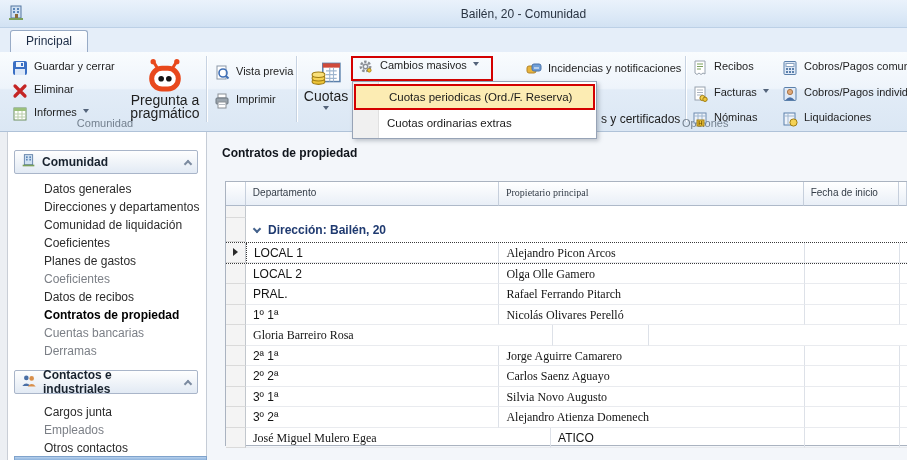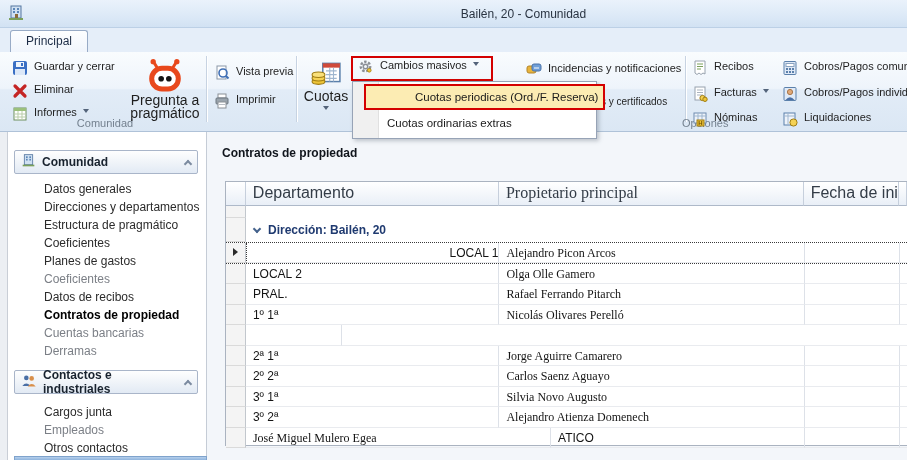--- a/index.html
+++ b/index.html
@@ -40,21 +40,21 @@
   
   .red-box { border:2px solid #d40000; }
 
   
   .menu { left:352px; top:81px; width:245px; height:58px; background:#ffffff;
     border:1px solid #97a3b6; box-shadow:2px 2px 4px rgba(90,100,115,.35); z-index:20; }
   .menu-gutter { left:0; top:0; bottom:0; width:26px; background:#f0f0f0; border-right:1px solid #e0e0e0; }
   .menu-item { position:absolute; left:0; width:243px; height:41px; font-size:11.5px;
     color:#1a1a1a; line-height:25px; padding-left:34px; white-space:nowrap; }
   .menu-item.hl { left:1px; top:2px; width:241px; height:26px; background:#fcecb3;
-    border:2px solid #d40000; line-height:22px; padding-left:49px;margin-left:10px; }
+    border:2px solid #d40000; line-height:22px; padding-left:33px; }
   .menu-item.plain { top:29px; }
 
   
   .content-bg { left:0; top:132px; width:907px; height:328px; background:#f3f6fa; }
   .left-rail { left:0; top:132px; width:8px; height:328px; background:#eceff3; border-right:1px solid #c9ced6; }
   .sidebar { left:8px; top:132px; width:199px; height:328px; background:#ffffff; border-right:1px solid #c5ccd6; }
 
   .side-header { position:absolute; left:6px; width:184px; height:24px;
     background:linear-gradient(#fefefe,#e2eaf4); border:1px solid #a9b5c9; border-radius:2px;
     display:flex; align-items:center; gap:6px; padding:0 6px; font-weight:bold; font-size:12px; color:#18222e; }
@@ -74,34 +74,34 @@
   .grid { left:225px; top:181px; width:682px; height:265px; background:#fff;
     border:1px solid #aab3c0; border-right:none; }
   .grow { display:flex; width:100%; }
   .cell { border-right:1px solid #dde1e8; border-bottom:1px solid #e9ebef; padding-left:7px;
     white-space:nowrap; overflow:hidden; font-size:12px; color:#141414; }
   .c-ind { width:20px; padding:0; background:#f4f4f4; border-right:1px solid #c2c7cd;
     border-bottom:1px solid #dadada; display:flex; align-items:center; justify-content:center; }
   .c-dep { width:255px; } .c-prop { width:307px;font-family:Liberation Serif, serif; } .c-fecha { width:96px; } .c-extra { flex:1; border-right:none; }
   .thead { height:24px; }
   .thead .cell { background:linear-gradient(#ffffff,#e9eff7); border-right:1px solid #c6cfdc;
-    border-bottom:1px solid #aeb9c9; color:#333c47; line-height:22px; font-size:16px; }
+    border-bottom:1px solid #aeb9c9; color:#333c47; line-height:22px; font-size:10px; }
   .thead .c-ind { background:linear-gradient(#ffffff,#e9eff7); border-right:1px solid #c6cfdc;
     border-bottom:1px solid #aeb9c9; }
   .gaprow { height:12px; }
   .gaprow .blank { flex:1; }
   .grouprow { height:24px; }
   .grouprow .g-cell { flex:1; display:flex; align-items:center; gap:8px; padding-left:8px;
     font-weight:bold; font-size:12px; color:#1f3a70; }
   .chev-down { width:6px; height:6px; border-right:2px solid #44628c; border-bottom:2px solid #44628c;
     transform:rotate(45deg); margin-top:-3px; }
   .drow { height:20.5px; }
   .drow .cell { line-height:20px; }
   .drow.focused { border-top:1px dotted #3a3a3a; border-bottom:1px dotted #3a3a3a; height:21.5px; }
-  .drow.focused .c-dep { border-left:1px dotted #3a3a3a;text-align:right; }
+  .drow.focused .c-dep { border-left:1px dotted #3a3a3a; }
   .row-arrow { width:0; height:0; border-left:5px solid #2b2b2b; border-top:4px solid transparent;
     border-bottom:4px solid transparent; }
 </style>
 </head>
 <body>
 
 <div class="window">
 
   <div class="abs titlebar">
     <span class="abs app-icon">
@@ -215,21 +215,21 @@
     </div>
 
     <div class="abs rbtn" style="left:526px;top:10px">
       <span class="icon16"><svg width="16" height="16" viewBox="0 0 16 16">
             <rect x="1" y="4" width="9" height="7" rx="2" fill="#e8b43c" stroke="#b3852a"></rect>
             <rect x="6" y="2" width="9" height="7" rx="2" fill="#6f9fd8" stroke="#4a72a8"></rect>
             <path d="M8 6 H13" stroke="#fff"></path>
           </svg></span>
       <span>Incidencias y notificaciones</span>
     </div>
-    <div class="abs" style="left:601px;top:44px;font-size:10px;color:#1e1e1e;white-space:nowrap">s y certificados</div>
+    <div class="abs" style="left:601px;top:60px;font-size:12px;color:#1e1e1e;white-space:nowrap">s y certificados</div>
 
     <div class="abs rbtn" style="left:692px;top:8px">
       <span class="icon16"><svg width="16" height="16" viewBox="0 0 16 16">
             <path d="M3 1 H13 V14 L11 13 L9 14.5 L7 13 L5 14.5 L3 13 Z" fill="#fff" stroke="#98a2ae"></path>
             <path d="M5 4 H11 M5 6.5 H11 M5 9 H9" stroke="#7aa05a" stroke-width="1"></path>
           </svg></span>
       <span>Recibos</span>
     </div>
     <div class="abs rbtn" style="left:692px;top:34px">
       <span class="icon16"><svg width="16" height="16" viewBox="0 0 16 16">
@@ -302,21 +302,21 @@
             <rect x="6" y="7" width="2" height="2" fill="#5b86b8"></rect>
             <rect x="10" y="7" width="2" height="2" fill="#5b86b8"></rect>
             <rect x="2" y="14" width="14" height="2" fill="#7aa05a"></rect>
           </svg></span>
       <span>Comunidad</span>
       <span class="chev-up"></span>
     </div>
     <ul class="side-list" style="top:48px">
       <li>Datos generales</li>
       <li>Direcciones y departamentos</li>
-      <li>Estructura de pragmático</li>
+      <li>Comunidad de liquidación</li>
       <li>Coeficientes</li>
       <li>Planes de gastos</li>
       <li class="muted">Coeficientes</li>
       <li>Datos de recibos</li>
       <li class="active">Contratos de propiedad</li>
       <li class="muted">Cuentas bancarias</li>
       <li class="muted">Derramas</li>
     </ul>
     <div class="side-header" style="top:238px">
       <span><svg width="16" height="14" viewBox="0 0 18 15">
@@ -386,20 +386,21 @@
     </div>
     <div class="grow drow">
       <div class="cell c-ind"></div>
       <div class="cell c-dep">1º 1ª</div>
       <div class="cell c-prop">Nicolás Olivares Perelló</div>
       <div class="cell c-fecha"></div>
       <div class="cell c-extra"></div>
     </div>
     <div class="grow drow">
       <div class="cell c-ind"></div>
+      <div class="cell c-prop">Gloria Barreiro Rosa</div>
       <div class="cell c-fecha"></div>
       <div class="cell c-extra"></div>
     </div>
     <div class="grow drow">
       <div class="cell c-ind"></div>
       <div class="cell c-dep">2ª 1ª</div>
       <div class="cell c-prop">Jorge Aguirre Camarero</div>
       <div class="cell c-fecha"></div>
       <div class="cell c-extra"></div>
     </div>

